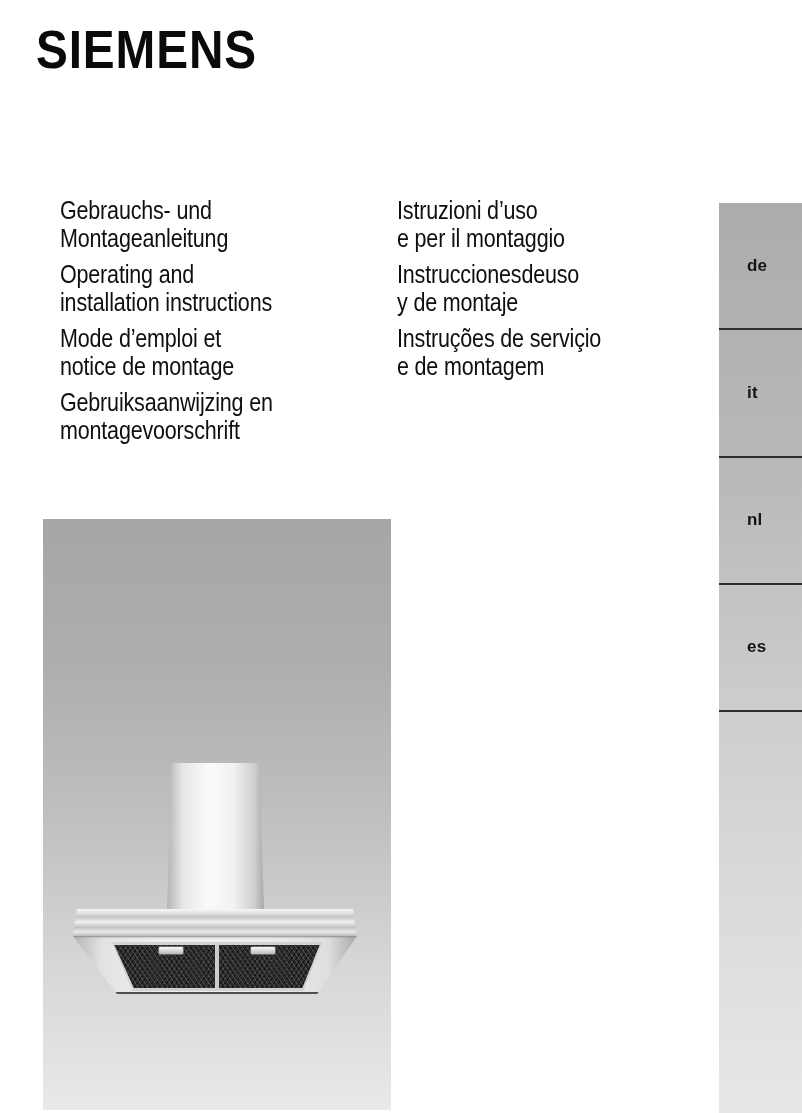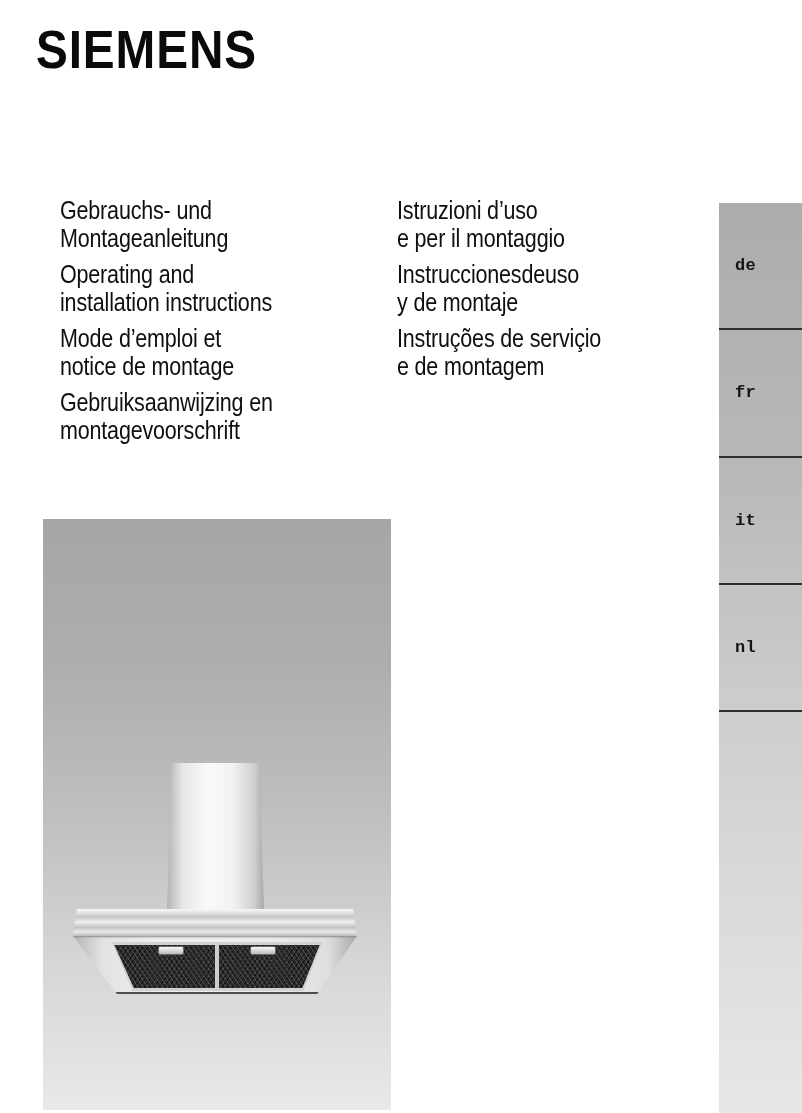--- a/index.html
+++ b/index.html
@@ -42,23 +42,22 @@
   }
   .tabs{
     position:absolute;left:0;top:0;right:0;height:509px;
     display:flex;flex-direction:column;
   }
   .tab{
     flex:1 1 0;
     box-sizing:border-box;
     border-bottom:2px solid #2d2d2d;
     display:flex;align-items:center;
-    padding-left:16px;
+    padding-left:28px;
     cursor:pointer;
-    font-family:Liberation Mono, monospace;
   }
   .tab-label{
     font-size:17px;font-weight:bold;color:#141414;letter-spacing:0.2px;
   }
   .sidebar-strip{position:absolute;left:0;top:509px;right:0;bottom:0;}
 
   
   .photo{
     position:absolute;left:43px;top:519px;
     width:348px;height:591px;
@@ -154,27 +153,27 @@
       <div class="title-line">e de montagem</div>
     </div>
   </div>
 
   <div class="sidebar">
     <div class="tabs">
       <div class="tab">
         <span class="tab-label">de</span>
       </div>
       <div class="tab">
-        <span class="tab-label">fr</span>
-      </div>
-      <div class="tab">
         <span class="tab-label">it</span>
       </div>
       <div class="tab">
         <span class="tab-label">nl</span>
+      </div>
+      <div class="tab">
+        <span class="tab-label">es</span>
       </div>
     </div>
     <div class="sidebar-strip"></div>
   </div>
 
   <div class="photo">
     <div class="chimney"></div>
     <div class="canopy-top"></div>
     <div class="skirt">
       <div class="filter-frame">

